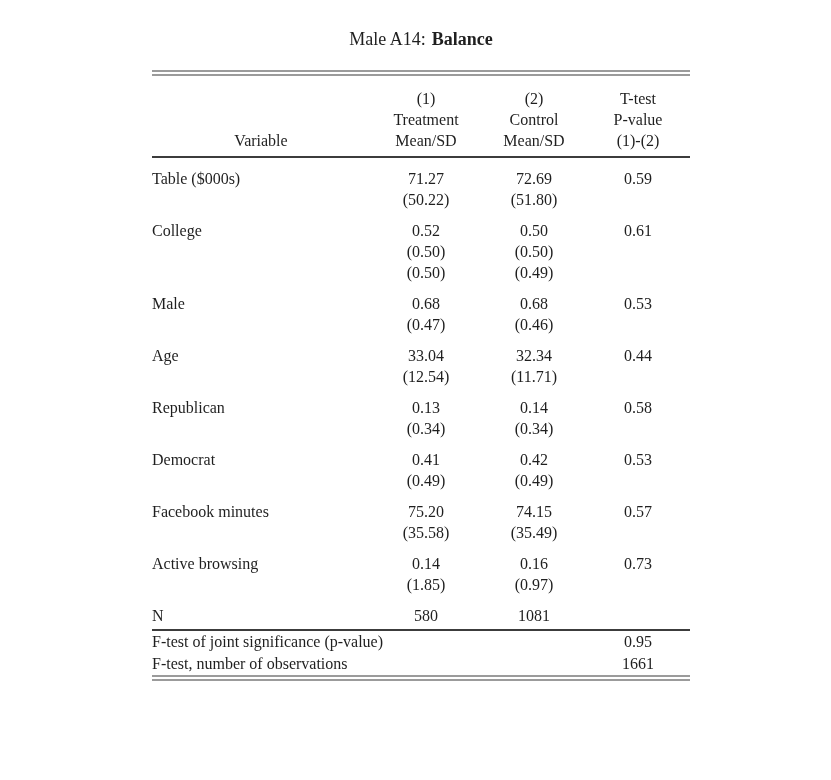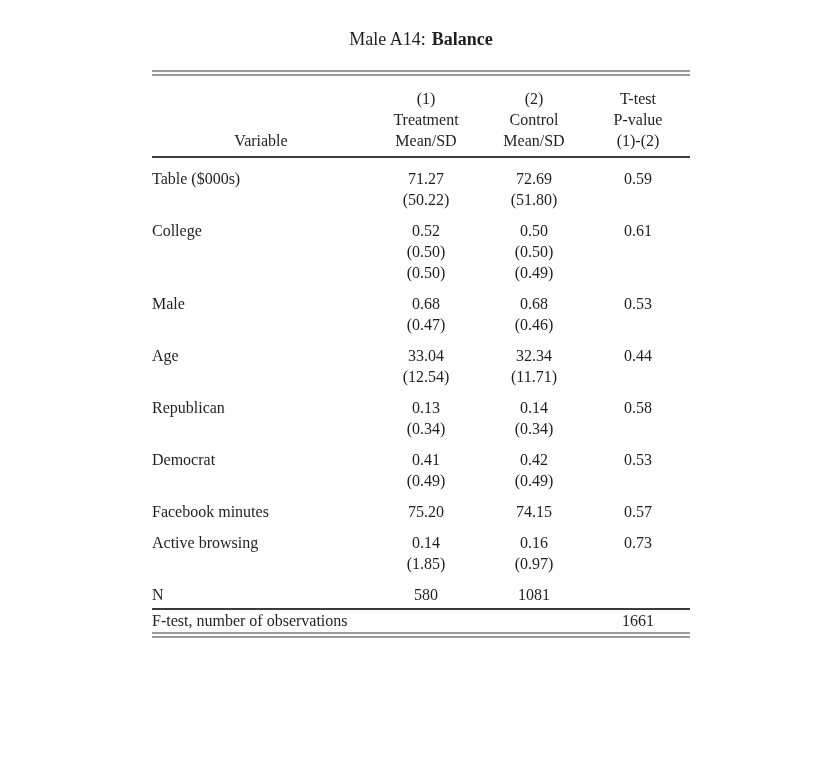--- a/index.html
+++ b/index.html
@@ -194,20 +194,26 @@
           <td class="num-cell">(0.49)</td>
           <td class="num-cell"></td>
         </tr>
 
         <tr class="mean-row">
           <td class="var-cell">Facebook minutes</td>
           <td class="num-cell">75.20</td>
           <td class="num-cell">74.15</td>
           <td class="num-cell">0.57</td>
         </tr>
+        <tr class="sd-row">
+          <td class="var-cell"></td>
+          <td class="num-cell">(35.58)</td>
+          <td class="num-cell">(35.49)</td>
+          <td class="num-cell"></td>
+        </tr>
 
 
         <tr class="mean-row">
           <td class="var-cell">Active browsing</td>
           <td class="num-cell">0.14</td>
           <td class="num-cell">0.16</td>
           <td class="num-cell">0.73</td>
         </tr>
         <tr class="sd-row">
           <td class="var-cell"></td>
@@ -217,20 +223,24 @@
         </tr>
 
         <tr class="n-row">
           <td class="var-cell">N</td>
           <td class="num-cell">580</td>
           <td class="num-cell">1081</td>
           <td class="num-cell"></td>
         </tr>
 
         <tr class="footer-row">
+          <td class="var-cell" colspan="3">F-test of joint significance (p-value)</td>
+          <td class="num-cell">0.95</td>
+        </tr>
+        <tr class="footer-row">
           <td class="var-cell" colspan="3">F-test, number of observations</td>
           <td class="num-cell">1661</td>
         </tr>
 
       </tbody>
     </table>
   </div>
 </div>
 
 </body></html>

